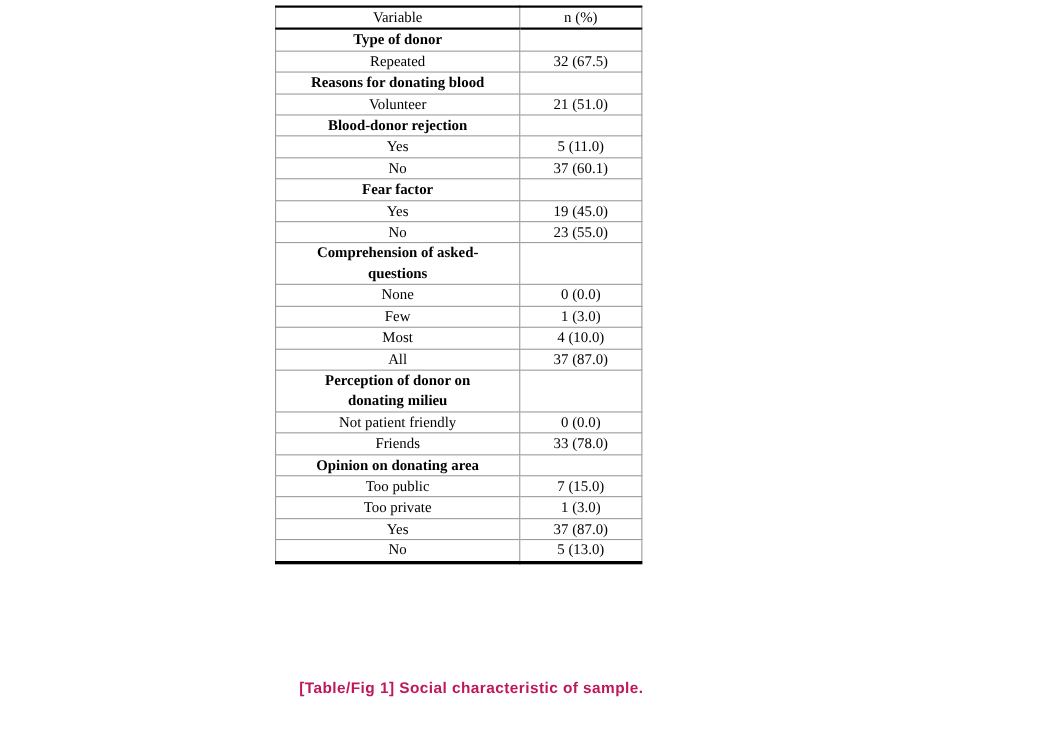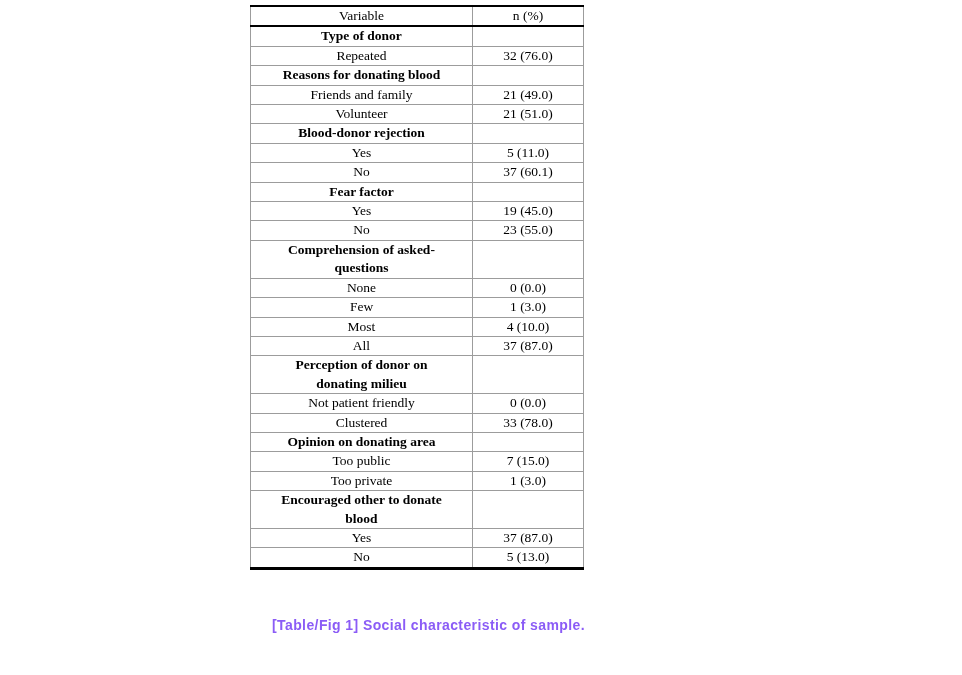--- a/index.html
+++ b/index.html
@@ -52,21 +52,21 @@
     margin-top: 38px;
   }
   .caption {
     position: absolute;
     left: 233px;
     top: 617px;
     font-family: "Liberation Sans", sans-serif;
     font-weight: bold;
     font-size: 14px;
     letter-spacing: 0.4px;
-    color: #8b5cf6;
+    color: #be185d;
     white-space: nowrap;
     padding-left: 39px;
   }
 </style>
 </head>
 <body>
 
 <div class="page">
 
   <table class="fig-table">
@@ -80,29 +80,25 @@
         <th>n (%)</th>
       </tr>
     </thead>
     <tbody id="table-body">
         <tr>
           <td class="section">Type of donor</td>
           <td></td>
         </tr>
         <tr>
           <td class="item">Repeated</td>
-          <td>32 (76.0)</td>
+          <td>32 (67.5)</td>
         </tr>
         <tr>
           <td class="section">Reasons for donating blood</td>
           <td></td>
-        </tr>
-        <tr>
-          <td class="item">Friends and family</td>
-          <td>21 (49.0)</td>
         </tr>
         <tr>
           <td class="item">Volunteer</td>
           <td>21 (51.0)</td>
         </tr>
         <tr>
           <td class="section">Blood-donor rejection</td>
           <td></td>
         </tr>
         <tr>
@@ -149,39 +145,34 @@
         <tr>
           <td class="section">Perception of donor on
 donating milieu</td>
           <td></td>
         </tr>
         <tr>
           <td class="item">Not patient friendly</td>
           <td>0 (0.0)</td>
         </tr>
         <tr>
-          <td class="item">Clustered</td>
+          <td class="item">Friends</td>
           <td>33 (78.0)</td>
         </tr>
         <tr>
           <td class="section">Opinion on donating area</td>
           <td></td>
         </tr>
         <tr>
           <td class="item">Too public</td>
           <td>7 (15.0)</td>
         </tr>
         <tr>
           <td class="item">Too private</td>
           <td>1 (3.0)</td>
-        </tr>
-        <tr>
-          <td class="section">Encouraged other to donate
-blood</td>
-          <td></td>
         </tr>
         <tr>
           <td class="item">Yes</td>
           <td>37 (87.0)</td>
         </tr>
         <tr>
           <td class="item">No</td>
           <td>5 (13.0)</td>
         </tr>
       </tbody>

